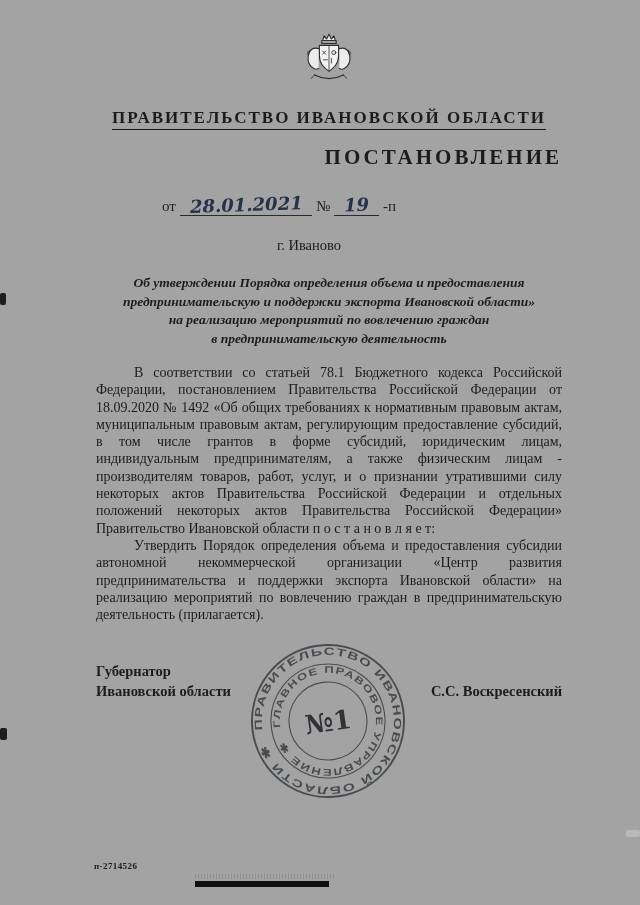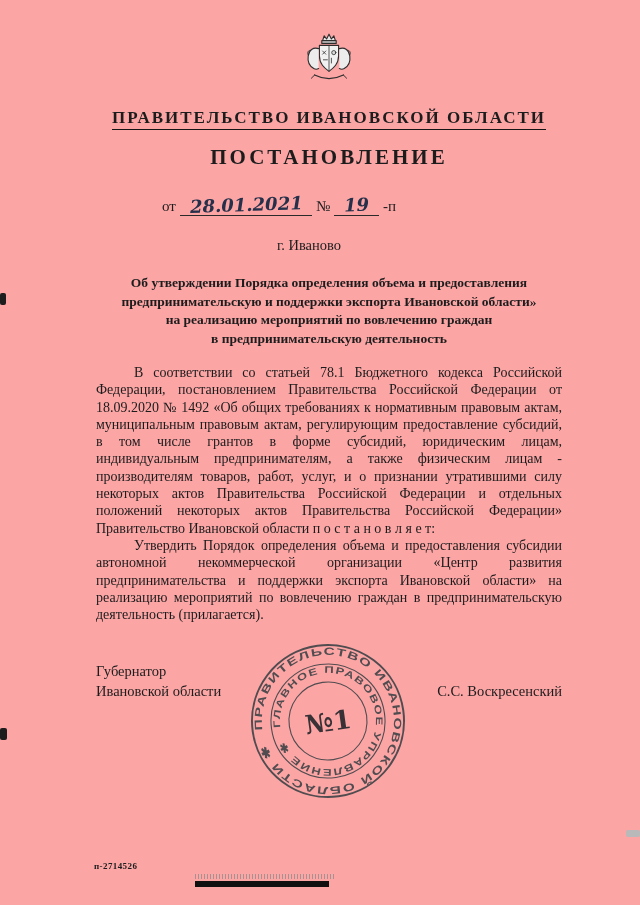--- a/index.html
+++ b/index.html
@@ -1,38 +1,38 @@
 <!DOCTYPE html>
 <html><head>
 <meta charset="utf-8">
 <style>
   html,body{margin:0;padding:0;background:#ffffff;}
   .page{
     position:relative;
     width:640px;height:905px;
-    background:#fca5a5;
+    background:#a3a3a3;
     font-family:"Liberation Serif", serif;
     color:#1c1c1c;
     overflow:hidden;
   }
   .content{padding:30px 78px 0 96px;}
 
   .emblem{width:64px;height:66px;margin:0 auto;display:block;}
 
   .org-title{
     text-align:center;margin-top:12px;
   }
   .org-title span{
     display:inline-block;
     font-weight:bold;font-size:17px;letter-spacing:2px;
     border-bottom:1.6px solid #141414;padding-bottom:1px;
     white-space:nowrap;
   }
   .doc-type{
-    text-align:center;margin-top:15px;
+    text-align:right;margin-top:15px;
     font-weight:bold;font-size:21px;letter-spacing:3px;
   }
 
   .date-line{
     margin-top:24px;text-align:center;font-size:15px;
     position:relative;left:-50px;
     white-space:nowrap;
   }
   .hw{
     display:inline-block;
@@ -43,30 +43,30 @@
     padding:0 6px 0 6px;
   }
   .hw-line{border-bottom:1.3px solid #2a2a2a;display:inline-block;padding:0 4px;}
   .city{
     text-align:center;margin-top:21px;font-size:14.5px;
     position:relative;left:-20px;
   }
 
   .subject{
     margin-top:20px;text-align:center;
-    font-weight:bold;font-size:13.5px;line-height:18.5px;
+    font-weight:bold;font-size:13.5px;line-height:18.5px;font-style:italic;
   }
 
   .body-text{margin-top:16px;font-size:14px;line-height:17.3px;text-align:justify;}
   .body-text p{margin:0;text-indent:38px;}
 
   .signature{
     margin-top:38px;
     display:flex;justify-content:space-between;align-items:flex-end;
-    font-weight:normal;font-size:14.5px;line-height:20px;
+    font-weight:bold;font-size:14.5px;line-height:20px;
   }
 
   .stamp{
     position:absolute;left:249px;top:642px;
     transform:rotate(-8deg);
     opacity:.9;
   }
   .stamp text{fill:#3f4347;}
   .stamp circle{stroke:#3f4347;fill:none;}
   .stamp .center-no{

